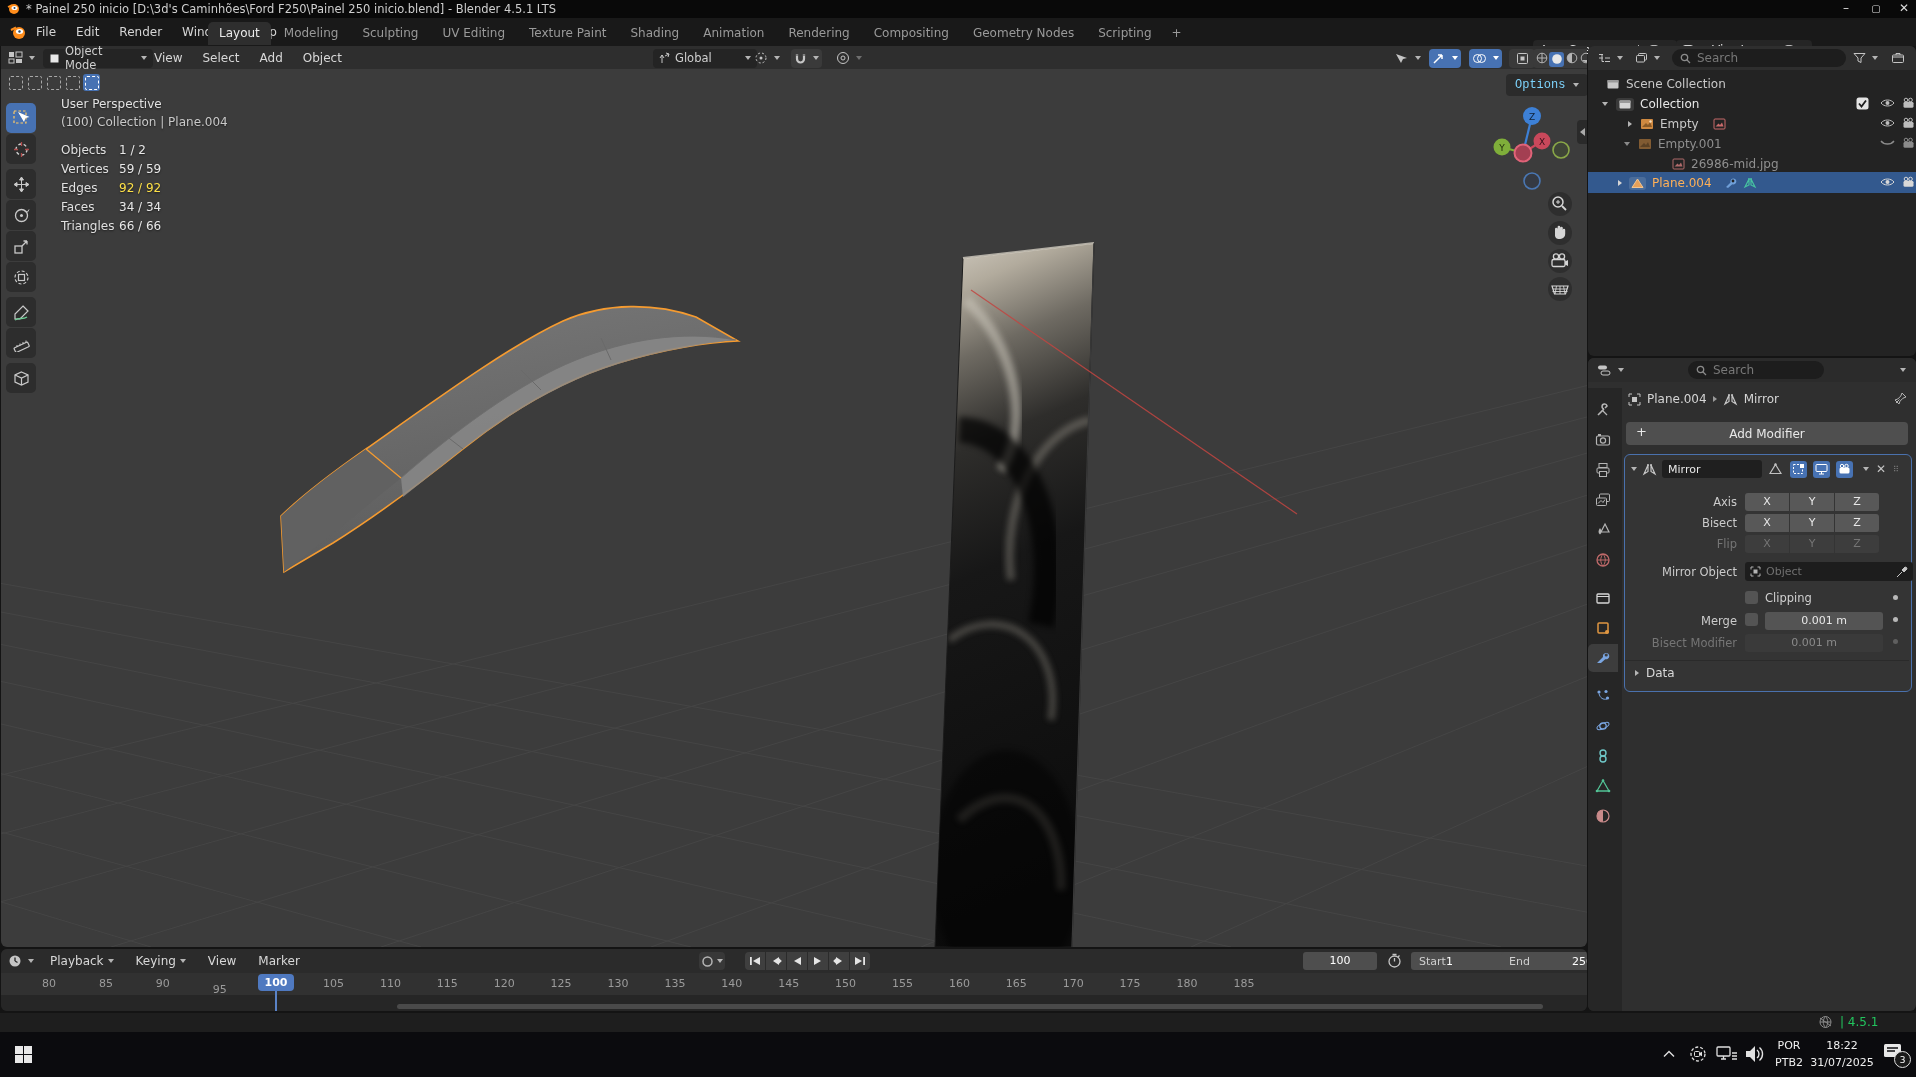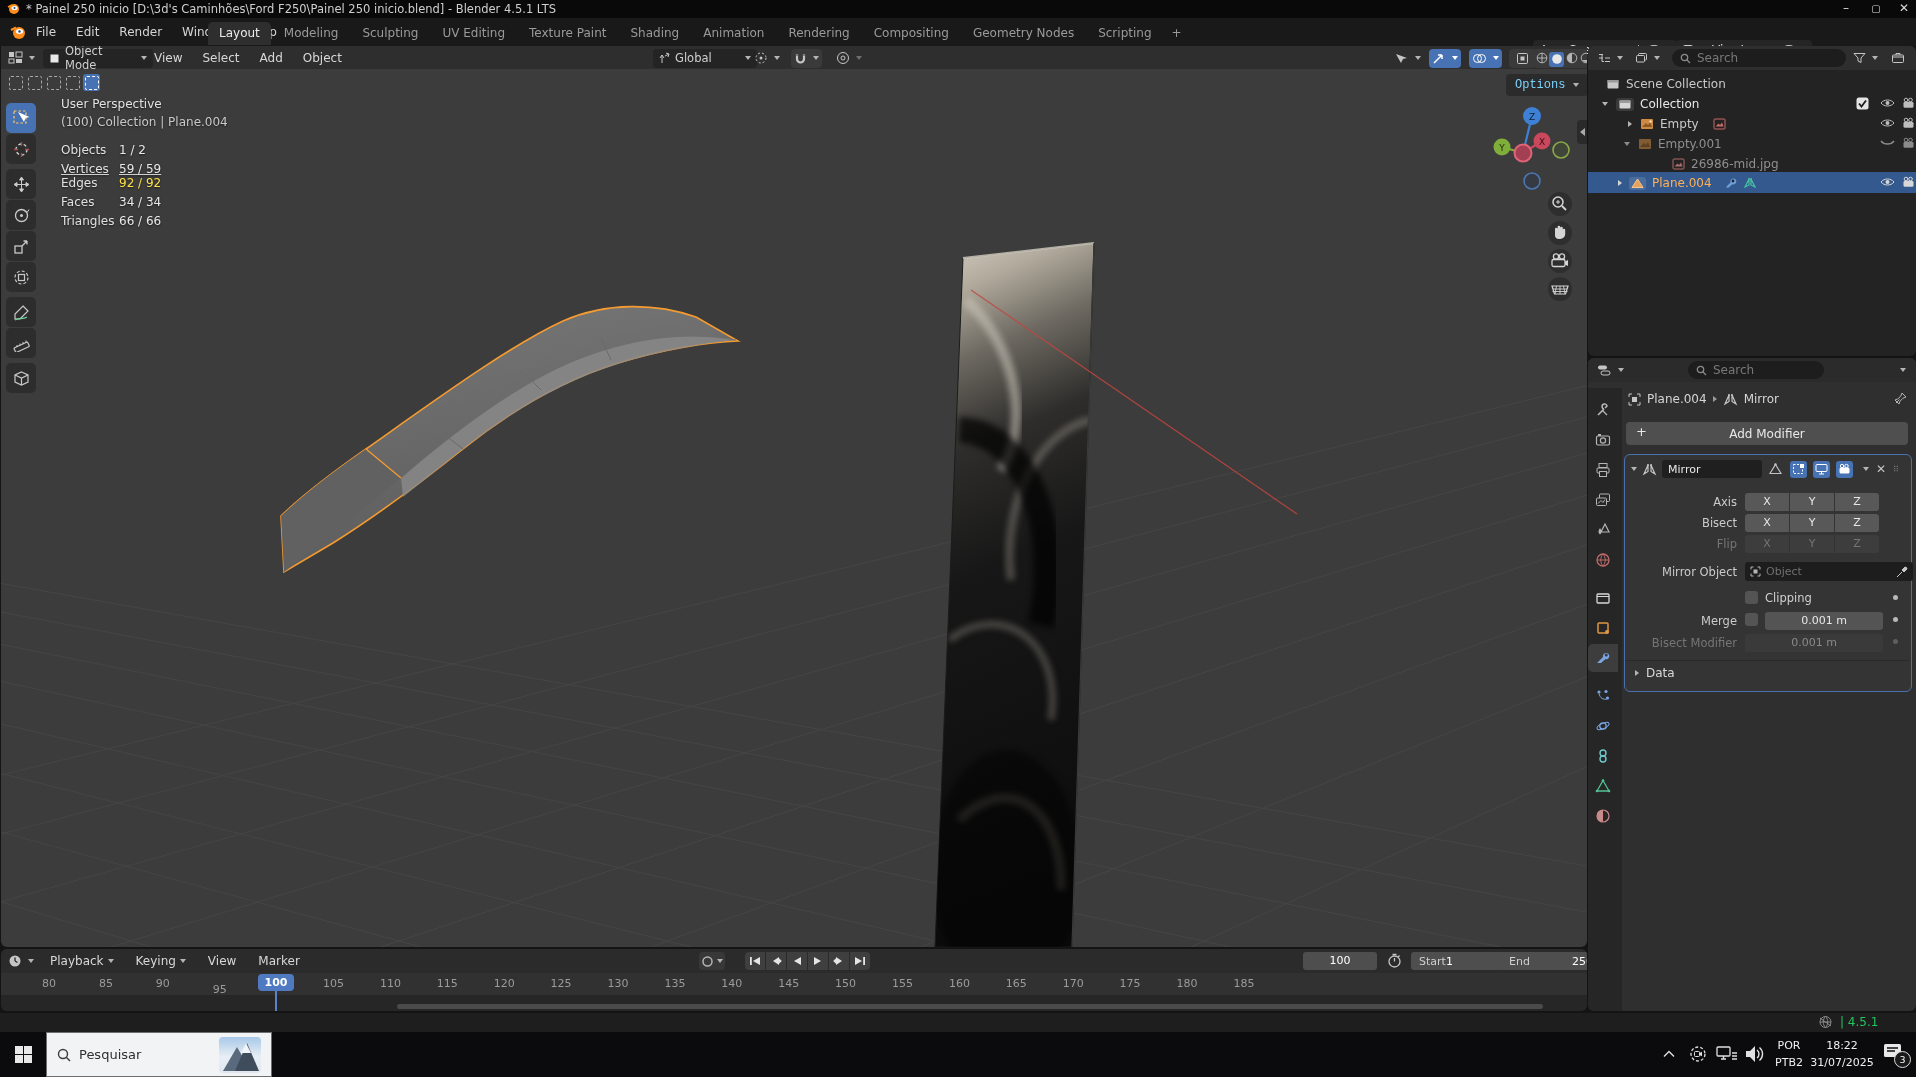--- a/index.html
+++ b/index.html
@@ -402,21 +402,21 @@
       </div>
 
     <div class="abs" style="left:60px;top:51px;text-shadow:0 1px 2px rgba(0,0,0,.55);">
       <div style="color:#e2e2e2;margin-bottom:4px;">User Perspective</div>
       <div style="color:#c9c9c9;margin-bottom:14px;">(100) Collection | Plane.004</div>
       <div id="overlay-stats">
           <div style="display: flex; margin-bottom: 5px;">
             <span style="width: 58px; color: rgb(224, 224, 224);">Objects</span>
             <span style="color: rgb(232, 232, 232);">1 / 2</span>
           </div>
-          <div style="display: flex;  text-decoration: underline;">
+          <div style="display: flex; margin-bottom: 5px;">
             <span style="width: 58px; color: rgb(224, 224, 224);">Vertices</span>
             <span style="color: rgb(232, 232, 232);">59 / 59</span>
           </div>
           <div style="display: flex; margin-bottom: 5px;">
             <span style="width: 58px; color: rgb(224, 224, 224);">Edges</span>
             <span style="color: #fde047;">92 / 92</span>
           </div>
           <div style="display: flex; margin-bottom: 5px;">
             <span style="width: 58px; color: rgb(224, 224, 224);">Faces</span>
             <span style="color: rgb(232, 232, 232);">34 / 34</span>
@@ -1013,32 +1013,20 @@
 
   <div class="abs" style="left:0;top:1032px;width:1916px;height:45px;background:#0b0b0e;">
     <div class="abs flex" style="left:0;top:0;width:46px;height:45px;justify-content:center;">
       <svg width="17" height="17">
           <rect x="0" y="0" width="8" height="8" fill="#e8e8e8"></rect>
           <rect x="9" y="0" width="8" height="8" fill="#e8e8e8"></rect>
           <rect x="0" y="9" width="8" height="8" fill="#e8e8e8"></rect>
           <rect x="9" y="9" width="8" height="8" fill="#e8e8e8"></rect>
         </svg>
     </div>
-    <div class="abs flex" style="left:46px;top:0;width:226px;height:45px;background:#f2f3f5;border:1px solid #6e6e6e;box-sizing:border-box;gap:8px;padding:0 10px;">
-      <svg width="14" height="14">
-          <circle cx="6" cy="6" r="4.5" fill="none" stroke="#3c3c3c" stroke-width="1.4"></circle>
-          <line x1="9.5" y1="9.5" x2="13" y2="13" stroke="#3c3c3c" stroke-width="1.4"></line>
-        </svg>
-      <span style="color:#2f2f2f;font-size:13px;flex:1;">Pesquisar</span>
-      <span style="width:42px;height:36px;border-radius:4px;overflow:hidden;position:relative;background:linear-gradient(180deg,#a8c8e8 0%,#e8eef5 55%,#dfe6ee 100%);">
-        <span class="abs" style="left:4px;top:10px;width:0;height:0;border-left:14px solid transparent;border-right:14px solid transparent;border-bottom:24px solid #5a6a7d;"></span>
-        <span class="abs" style="left:16px;top:6px;width:0;height:0;border-left:12px solid transparent;border-right:12px solid transparent;border-bottom:28px solid #3e4c5c;"></span>
-        <span class="abs" style="left:22px;top:6px;width:0;height:0;border-left:5px solid transparent;border-right:5px solid transparent;border-bottom:10px solid #f0f4f8;"></span>
-      </span>
-    </div>
     <div id="taskbar-apps"></div>
 
     <span class="abs" style="left:1660px;top:1047px... "></span>
     <svg class="abs" style="left:1662px;top:17px;" width="14" height="10">
         <path d="M2,7.5 L7,2.5 L12,7.5" fill="none" stroke="#e0e0e0" stroke-width="1.4"></path>
       </svg>
     <svg class="abs" style="left:1688px;top:12px;" width="20" height="20">
         <circle cx="10" cy="10" r="7" fill="none" stroke="#e0e0e0" stroke-width="1.3" stroke-dasharray="3 2"></circle>
         <rect x="6.5" y="7.5" width="5" height="5" rx="1" fill="none" stroke="#e0e0e0"></rect>
         <path d="M11.5,9 l2.5,-1.3 v4.6 l-2.5,-1.3" fill="#e0e0e0"></path>

